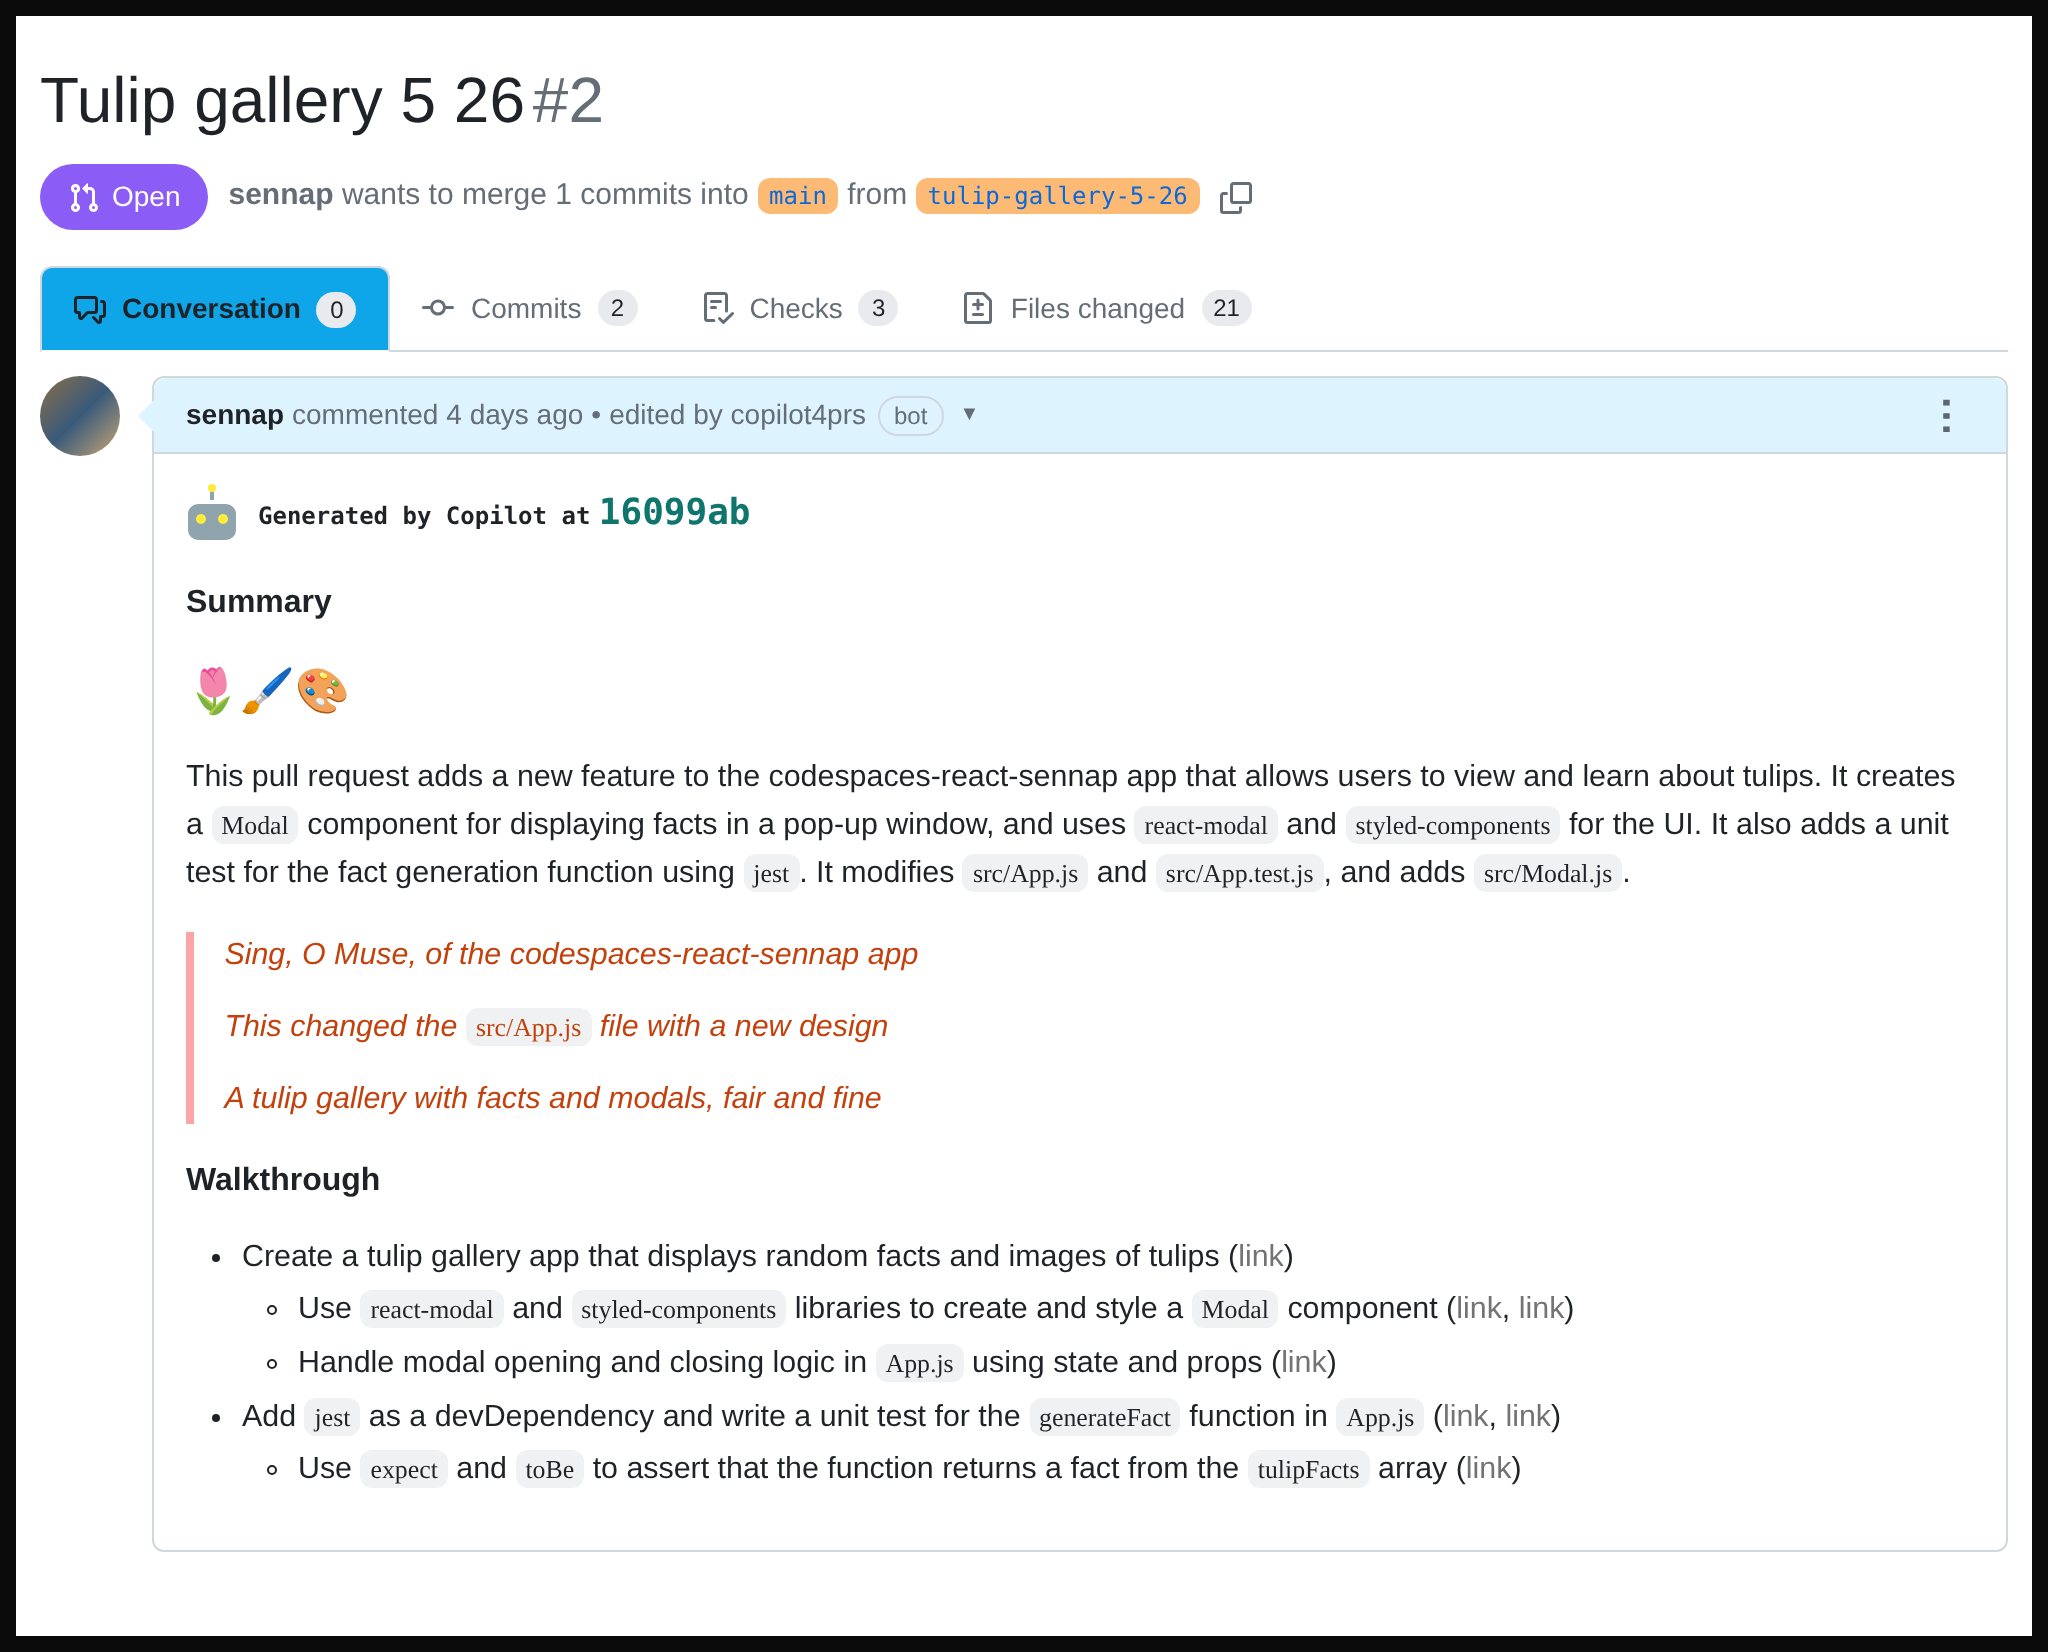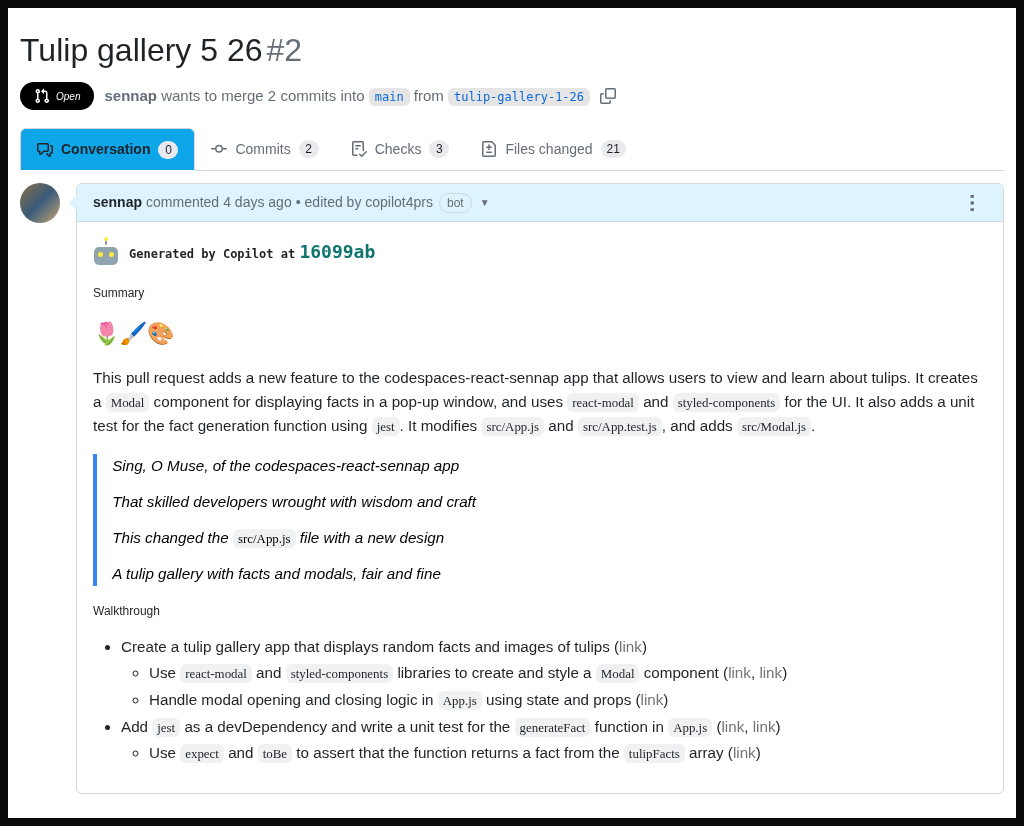--- a/index.html
+++ b/index.html
@@ -1,50 +1,50 @@
 <!DOCTYPE html>
 <html><head>
 <meta charset="utf-8">
 <style>
 * { box-sizing: border-box; margin: 0; padding: 0; }
 body { font-family: -apple-system, BlinkMacSystemFont, "Segoe UI", Helvetica, Arial, sans-serif; color: #1f2328; font-size: 14px; line-height: 1.5; padding: 12px; background: #fff; border: 8px solid #0a0a0a; width: 1024px; height: 826px; overflow: hidden; }
 .title-row { margin-bottom: 8px; margin-top: 6px; }
 .pr-title { font-size: 32px; font-weight: 400; }
 .pr-number { color: #656d76; font-weight: 300; }
 .meta-row { display: flex; align-items: center; gap: 10px; margin-bottom: 18px; flex-wrap: wrap; }
-.state-badge { background: #000000; color: #fff; border-radius: 2em; padding: 6px 14px; display: inline-flex; align-items: center; gap: 6px; font-weight: 500; font-size: 10px; font-style: italic; }
+.state-badge { background: #8b5cf6; color: #fff; border-radius: 2em; padding: 6px 14px; display: inline-flex; align-items: center; gap: 6px; font-weight: 500; font-size: 14px; }
 .state-badge svg { width: 16px; height: 16px; fill: #fff; }
 .meta-text { color: #656d76; font-size: 15px; }
 .meta-text .author { font-weight: 600; color: #656d76; }
-.branch-label { background: #e5e5e5; color: #0969da; padding: 2px 6px; border-radius: 6px; font-family: ui-monospace, SFMono-Regular, Menlo, monospace; font-size: 12px; white-space: nowrap; }
+.branch-label { background: #fdba74; color: #0969da; padding: 2px 6px; border-radius: 6px; font-family: ui-monospace, SFMono-Regular, Menlo, monospace; font-size: 12px; white-space: nowrap; }
 .copy-icon { width: 16px; height: 16px; fill: #656d76; cursor: pointer; }
 .tabs { display: flex; border-bottom: 1px solid #d0d7de; margin-bottom: 12px; }
 .tab { display: flex; align-items: center; gap: 8px; padding: 10px 16px; color: #656d76; font-size: 14px; cursor: pointer; }
 .tab.active { background: #0ea5e9; border: 1px solid #d0d7de; border-bottom-color: #fff; border-radius: 6px 6px 0 0; margin-bottom: -1px; color: #1f2328; font-weight: 600; }
 .tab svg { width: 16px; height: 16px; fill: currentColor; }
 .counter { background: #e8eaed; color: #1f2328; border-radius: 2em; padding: 0 6px; font-size: 12px; font-weight: 500; min-width: 20px; text-align: center; display: inline-block; line-height: 18px; }
 .timeline { display: flex; gap: 16px; }
 .avatar { width: 40px; height: 40px; border-radius: 50%; background: linear-gradient(135deg, #8b6f47 0%, #3a5a7a 50%, #c9a876 100%); flex-shrink: 0; }
 .comment-box { flex: 1; border: 1px solid #d0d7de; border-radius: 6px; position: relative; }
 .comment-box::before { content: ""; position: absolute; left: -8px; top: 11px; width: 0; height: 0; border-top: 8px solid transparent; border-bottom: 8px solid transparent; border-right: 8px solid #ddf4ff; }
 .comment-header { background: #ddf4ff; border-bottom: 1px solid #d0d7de; border-radius: 6px 6px 0 0; padding: 8px 16px; display: flex; align-items: center; justify-content: space-between; color: #656d76; font-size: 14px; }
 .comment-header .left { display: flex; align-items: center; gap: 4px; flex-wrap: wrap; }
 .comment-header strong { color: #1f2328; font-weight: 600; }
 .bot-badge { border: 1px solid #d0d7de; border-radius: 2em; padding: 0 7px; font-size: 12px; color: #656d76; margin-left: 2px; }
 .caret { font-size: 10px; margin-left: 4px; color: #656d76; }
 .kebab { color: #606770; font-size: 20px; font-weight: 700; line-height: 1; padding: 0 4px; cursor: pointer; transform: rotate(90deg); }
 .comment-body { padding: 16px; font-size: 15.2px; line-height: 1.58; }
 .gen-heading { display: flex; align-items: center; gap: 10px; margin-bottom: 18px; }
 .gen-text { font-family: ui-monospace, SFMono-Regular, Menlo, monospace; font-weight: 700; font-size: 12px; }
 .commit-link { color: #0f766e; font-family: ui-monospace, Menlo, monospace; font-size: 18px; font-weight: 600; }
-h3 { font-size: 12px; font-weight: 400; margin-bottom: 14px; margin-top: 6px; }
+h3 { font-size: 16px; font-weight: 700; margin-bottom: 14px; margin-top: 6px; }
 .emoji-row { font-size: 22px; margin-bottom: 14px; }
 .comment-body p { margin-bottom: 12px; }
 code { background: #eff1f3; padding: 2px 5px; border-radius: 6px; font-family: Liberation Serif, serif; font-size: 85%; }
-blockquote { border-left: 4px solid #3b82f6; padding: 0 1em; color: #000000; margin: 16px 0; font-style: italic; }
+blockquote { border-left: 4px solid #fca5a5; padding: 0 1em; color: #c2410c; margin: 16px 0; font-style: italic; }
 blockquote p { margin-bottom: 2px; }
 blockquote code { font-style: normal; }
 ul { padding-left: 28px; margin-bottom: 12px; }
 ul ul { list-style-type: circle; margin-bottom: 0; margin-top: 2px; }
 li { margin-bottom: 3px; }
 a.link { color: #737373; text-decoration: none; }
 .robot-icon { width: 26px; height: 26px; display: inline-block; position: relative; }
 .robot-face { width: 24px; height: 18px; background: #90a4ae; border-radius: 5px; position: absolute; bottom: 0; left: 1px; }
 .robot-face::before, .robot-face::after { content: ""; width: 5px; height: 5px; background: #ffeb3b; border-radius: 50%; position: absolute; top: 5px; }
 .robot-face::before { left: 4px; }
@@ -62,24 +62,24 @@
 
 <div class="meta-row">
   <span class="state-badge">
     <svg viewBox="0 0 16 16">
         <path d="M1.5 3.25a2.25 2.25 0 1 1 3 2.122v5.256a2.251 2.251 0 1 1-1.5 0V5.372A2.25 2.25 0 0 1 1.5 3.25Zm5.677-.177L9.573.677A.25.25 0 0 1 10 .854V2.5h1A2.5 2.5 0 0 1 13.5 5v5.628a2.251 2.251 0 1 1-1.5 0V5a1 1 0 0 0-1-1h-1v1.646a.25.25 0 0 1-.427.177L7.177 3.427a.25.25 0 0 1 0-.354ZM3.75 2.5a.75.75 0 1 0 0 1.5.75.75 0 0 0 0-1.5Zm0 9.5a.75.75 0 1 0 0 1.5.75.75 0 0 0 0-1.5Zm8.25.75a.75.75 0 1 0 1.5 0 .75.75 0 0 0-1.5 0Z"></path>
       </svg>
     <span>Open</span>
   </span>
   <span class="meta-text">
     <span class="author">sennap</span>
-    <span>wants to merge 2 commits into</span>
+    <span>wants to merge 1 commits into</span>
     <span class="branch-label">main</span>
     <span>from</span>
-    <span class="branch-label">tulip-gallery-1-26</span>
+    <span class="branch-label">tulip-gallery-5-26</span>
   </span>
   <svg class="copy-icon" viewBox="0 0 16 16">
       <path d="M0 6.75C0 5.784.784 5 1.75 5h1.5a.75.75 0 0 1 0 1.5h-1.5a.25.25 0 0 0-.25.25v7.5c0 .138.112.25.25.25h7.5a.25.25 0 0 0 .25-.25v-1.5a.75.75 0 0 1 1.5 0v1.5A1.75 1.75 0 0 1 9.25 16h-7.5A1.75 1.75 0 0 1 0 14.25Z"></path>
       <path d="M5 1.75C5 .784 5.784 0 6.75 0h7.5C15.216 0 16 .784 16 1.75v7.5A1.75 1.75 0 0 1 14.25 11h-7.5A1.75 1.75 0 0 1 5 9.25Zm1.75-.25a.25.25 0 0 0-.25.25v7.5c0 .138.112.25.25.25h7.5a.25.25 0 0 0 .25-.25v-7.5a.25.25 0 0 0-.25-.25Z"></path>
     </svg>
 </div>
 
 <div class="tabs">
   <div class="tab active">
     <svg viewBox="0 0 16 16">
@@ -140,21 +140,20 @@
 
       <h3>Summary</h3>
       <div class="emoji-row">🌷🖌️🎨</div>
 
       <p>
         <span>This pull request adds a new feature to the codespaces-react-sennap app that allows users to view and learn about tulips. It creates a </span><code>Modal</code><span> component for displaying facts in a pop-up window, and uses </span><code>react-modal</code><span> and </span><code>styled-components</code><span> for the UI. It also adds a unit test for the fact generation function using </span><code>jest</code><span>. It modifies </span><code>src/App.js</code><span> and </span><code>src/App.test.js</code><span>, and adds </span><code>src/Modal.js</code><span>.</span>
       </p>
 
       <blockquote>
         <p>Sing, O Muse, of the codespaces-react-sennap app</p>
-        <p>That skilled developers wrought with wisdom and craft</p>
         <p><span>This changed the </span><code>src/App.js</code><span> file with a new design</span></p>
         <p>A tulip gallery with facts and modals, fair and fine</p>
       </blockquote>
 
       <h3>Walkthrough</h3>
 
       <ul>
         <li>
           <span>Create a tulip gallery app that displays random facts and images of tulips (</span><a class="link">link</a><span>)</span>
           <ul>

